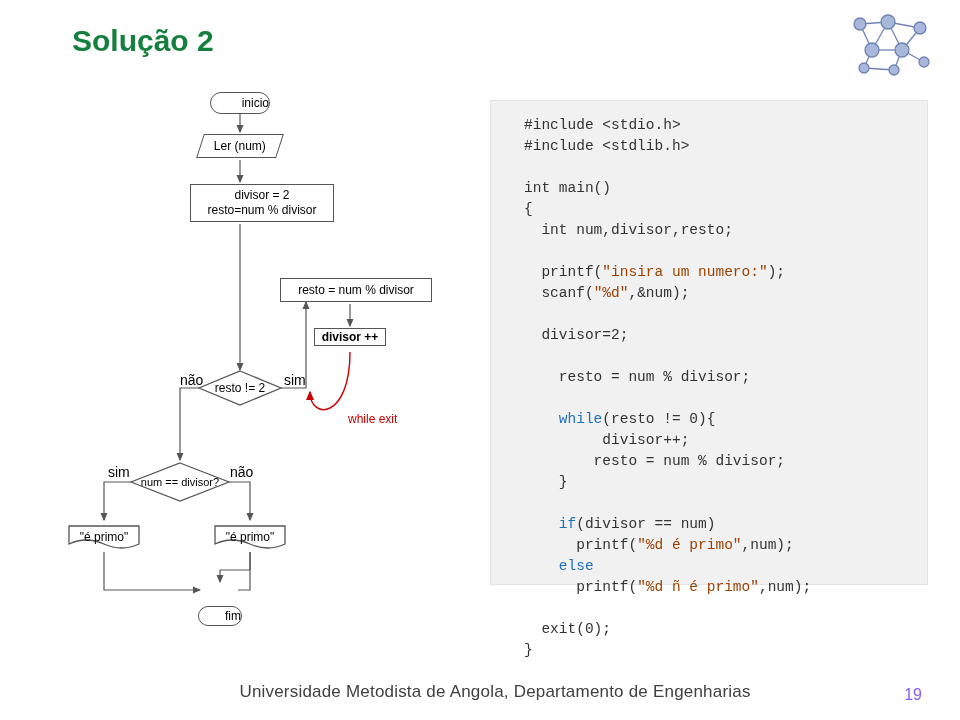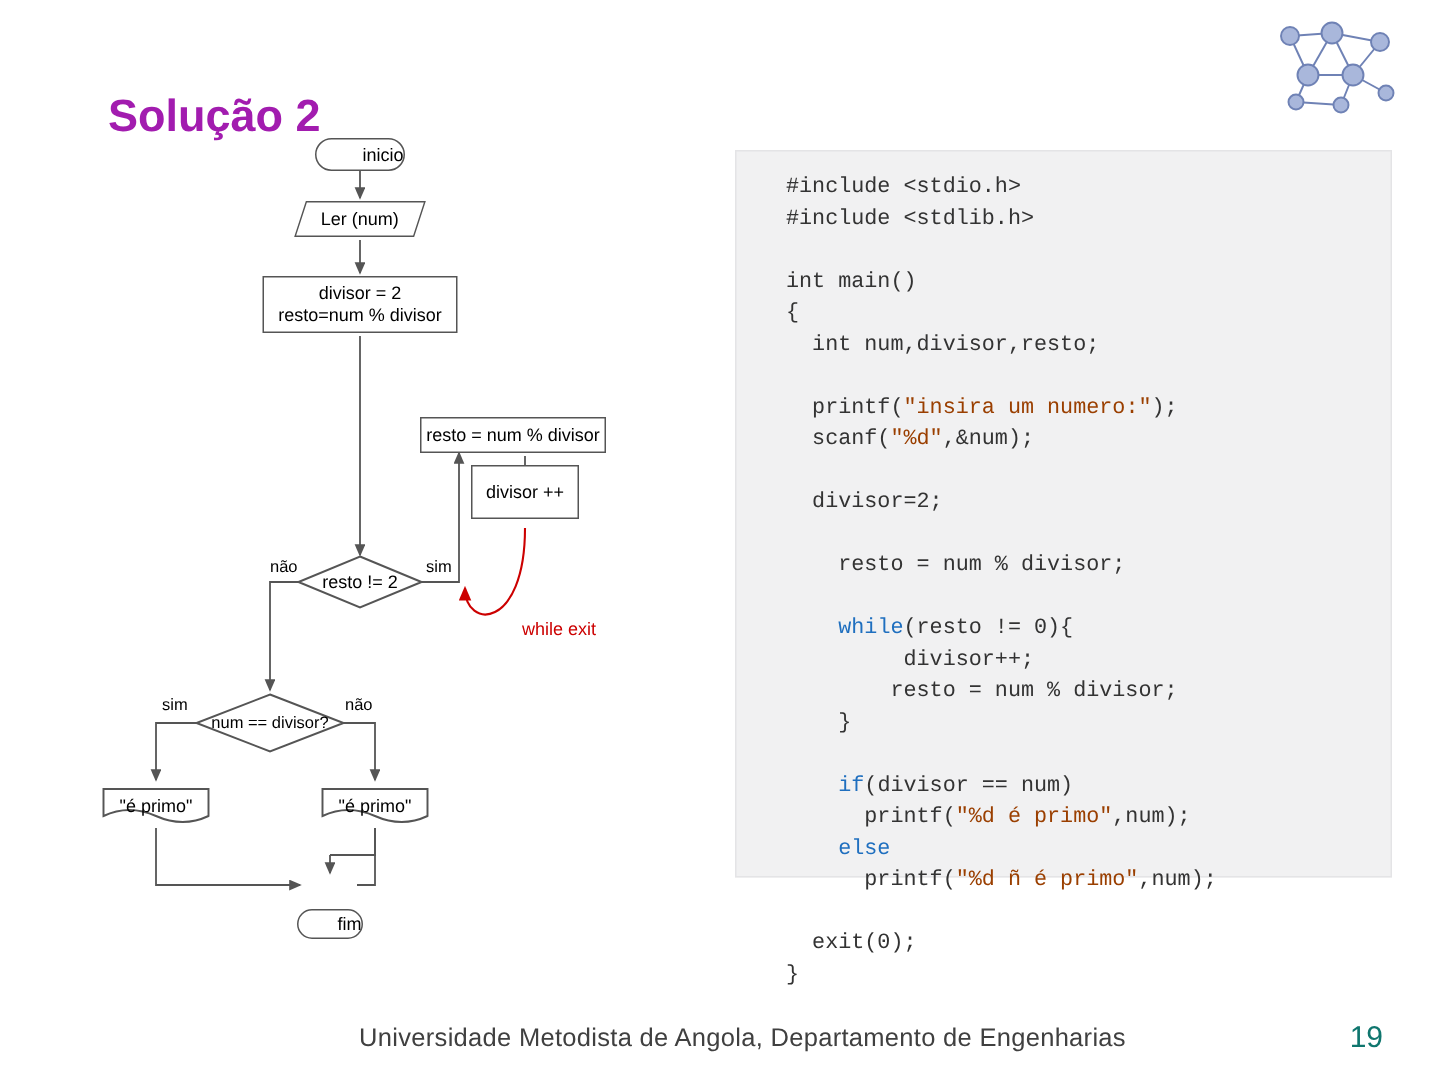--- a/index.html
+++ b/index.html
@@ -16,23 +16,22 @@
     top: 12px;
     right: 24px;
     width: 92px;
     height: 66px;
   }
   .title {
     position: absolute;
     top: 24px;
     left: 72px;
     font-size: 30px;
-    color: #a21caf;
+    color: #15803d;
     font-weight: bold;
-    margin-top: 37px;
   }
   .flow {
     position: absolute;
     top: 90px;
     left: 60px;
     width: 410px;
     height: 530px;
   }
   .flow svg { position: absolute; top: 0; left: 0; }
   .fnode {
@@ -63,21 +62,21 @@
     display: flex; align-items: center; justify-content: center;
     font-size: 12px;
   }
   .wave {
     position: absolute;
     font-size: 12px;
     text-align: center;
   }
   .wave svg { position: absolute; top: 0; left: 0; }
   .wave .lbl { position: absolute; top: 0; left: 0; right: 0; bottom: 0; display: flex; align-items: center; justify-content: center; }
-  .small-lbl { position: absolute; font-size: 11px; color: #000; }
+  .small-lbl { position: absolute; font-size: 14px; color: #000; }
   .red-lbl { position: absolute; font-size: 12px; color: #c00; }
   .code-box {
     position: absolute;
     top: 100px;
     left: 490px;
     width: 438px;
     height: 485px;
     background: #f1f1f2;
     border: 1px solid #e4e4e6;
     padding: 14px 33px;
@@ -96,22 +95,22 @@
     width: 100%;
     text-align: center;
     font-size: 17px;
     color: #404040;
     letter-spacing: .2px;
   }
   .pagenum {
     position: absolute;
     bottom: 16px;
     right: 38px;
-    font-size: 20px;
-    color: #0f766e;
+    font-size: 16px;
+    color: #8b5cf6;
   }
 </style>
 </head>
 <body>
 
 <svg class="logo" viewBox="0 0 92 66">
   <g stroke="#6f82b5" stroke-width="1.3" fill="#a9b7db">
     <line x1="16" y1="12" x2="44" y2="10"></line>
     <line x1="44" y1="10" x2="76" y2="16"></line>
     <line x1="16" y1="12" x2="28" y2="38"></line>
@@ -174,28 +173,28 @@
   </svg>
 
   <div class="fnode oval" style="left:150px; top:2px; width:60px; height:22px;">
       <span>inicio</span>
     </div>
 
   <div class="fnode parallelogram" style="left:140px; top:44px; width:80px; height:24px;">
       <span>Ler (num)</span>
     </div>
 
-  <div class="fnode rect" style="left:115px; top:94px; width:130px; height:38px; white-space:pre;"><span>divisor = 2
+  <div class="fnode rect" style="left:130px; top:94px; width:144px; height:38px; white-space:pre;"><span>divisor = 2
 resto=num % divisor</span></div>
 
-  <div class="fnode rect" style="left:220px; top:188px; width:124px; height:24px;align-items:center;">
+  <div class="fnode rect" style="left:220px; top:188px; width:152px; height:24px;align-items:center;">
       <span>resto = num % divisor</span>
     </div>
 
-  <div class="fnode rect" style="left:254px; top:220px; width:72px; height:36px;">
+  <div class="fnode rect" style="left:254px; top:238px; width:72px; height:18px;font-weight:bold;">
       <span>divisor ++</span>
     </div>
 
   <div class="diamond" style="left:138px; top:280px; width:84px; height:36px; background:transparent;">
     <svg width="84" height="36">
         <polygon points="42,1 83,18 42,35 1,18" fill="#fff" stroke="#555" stroke-width="1.3"></polygon>
       </svg>
     <div class="lbl">resto != 2</div>
   </div>
 

